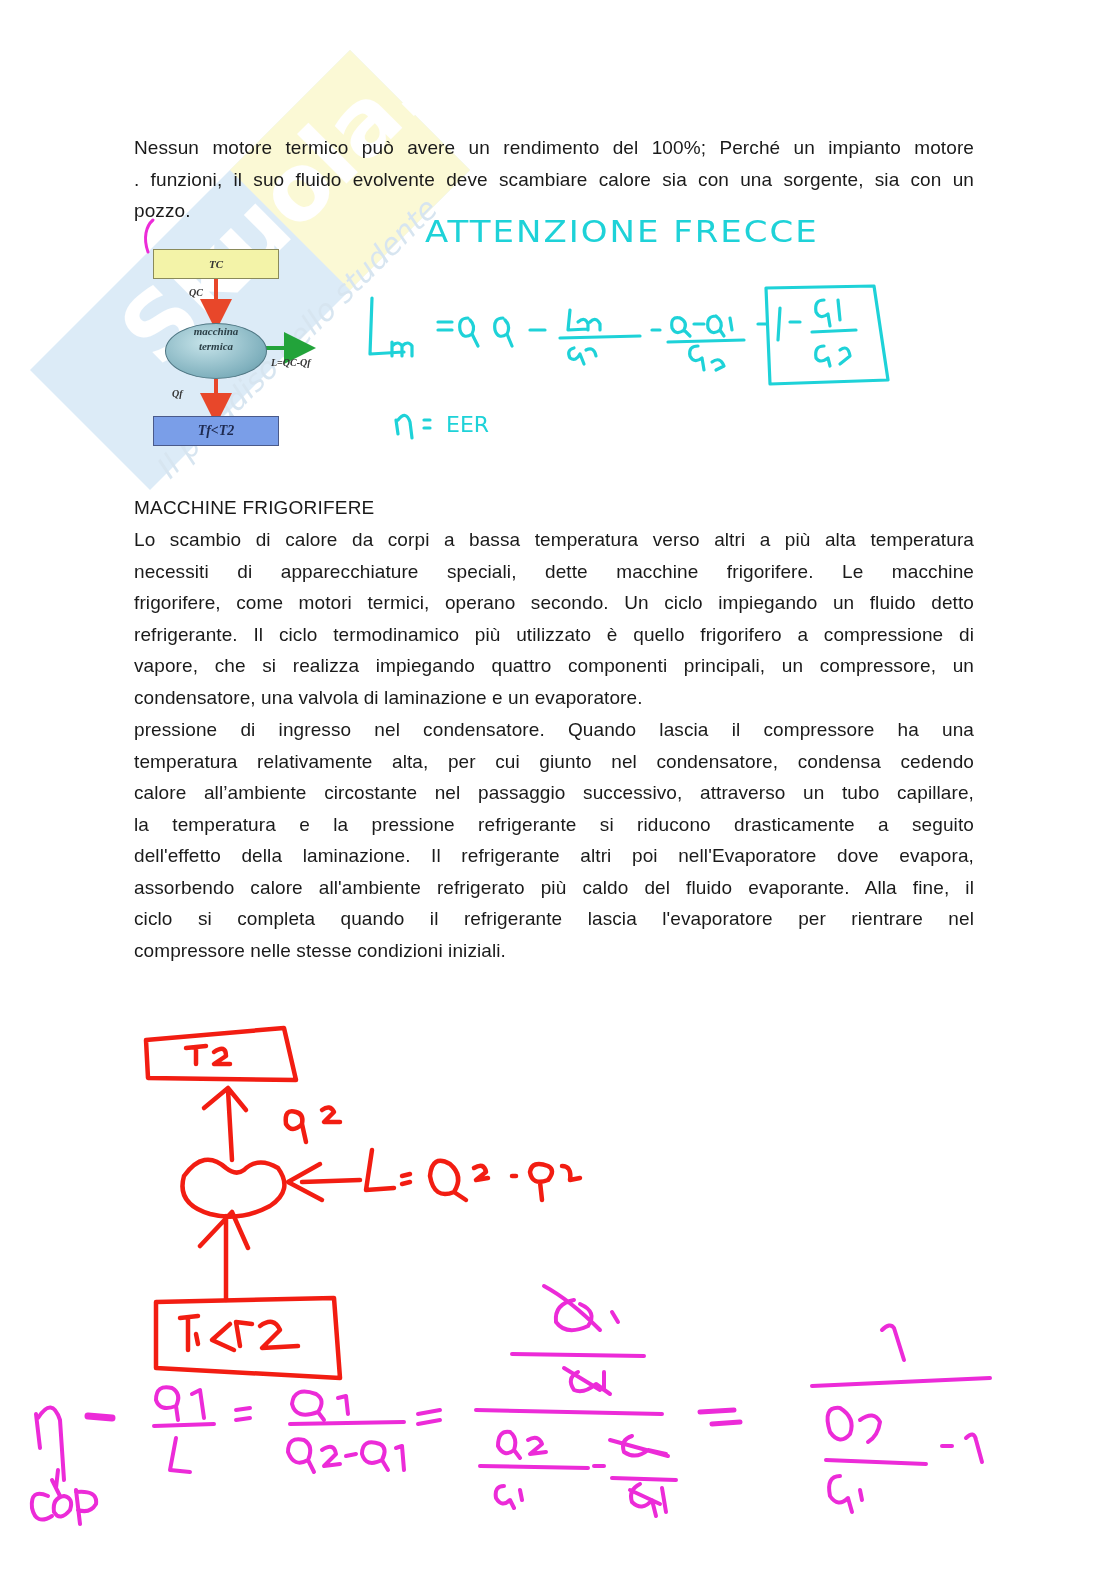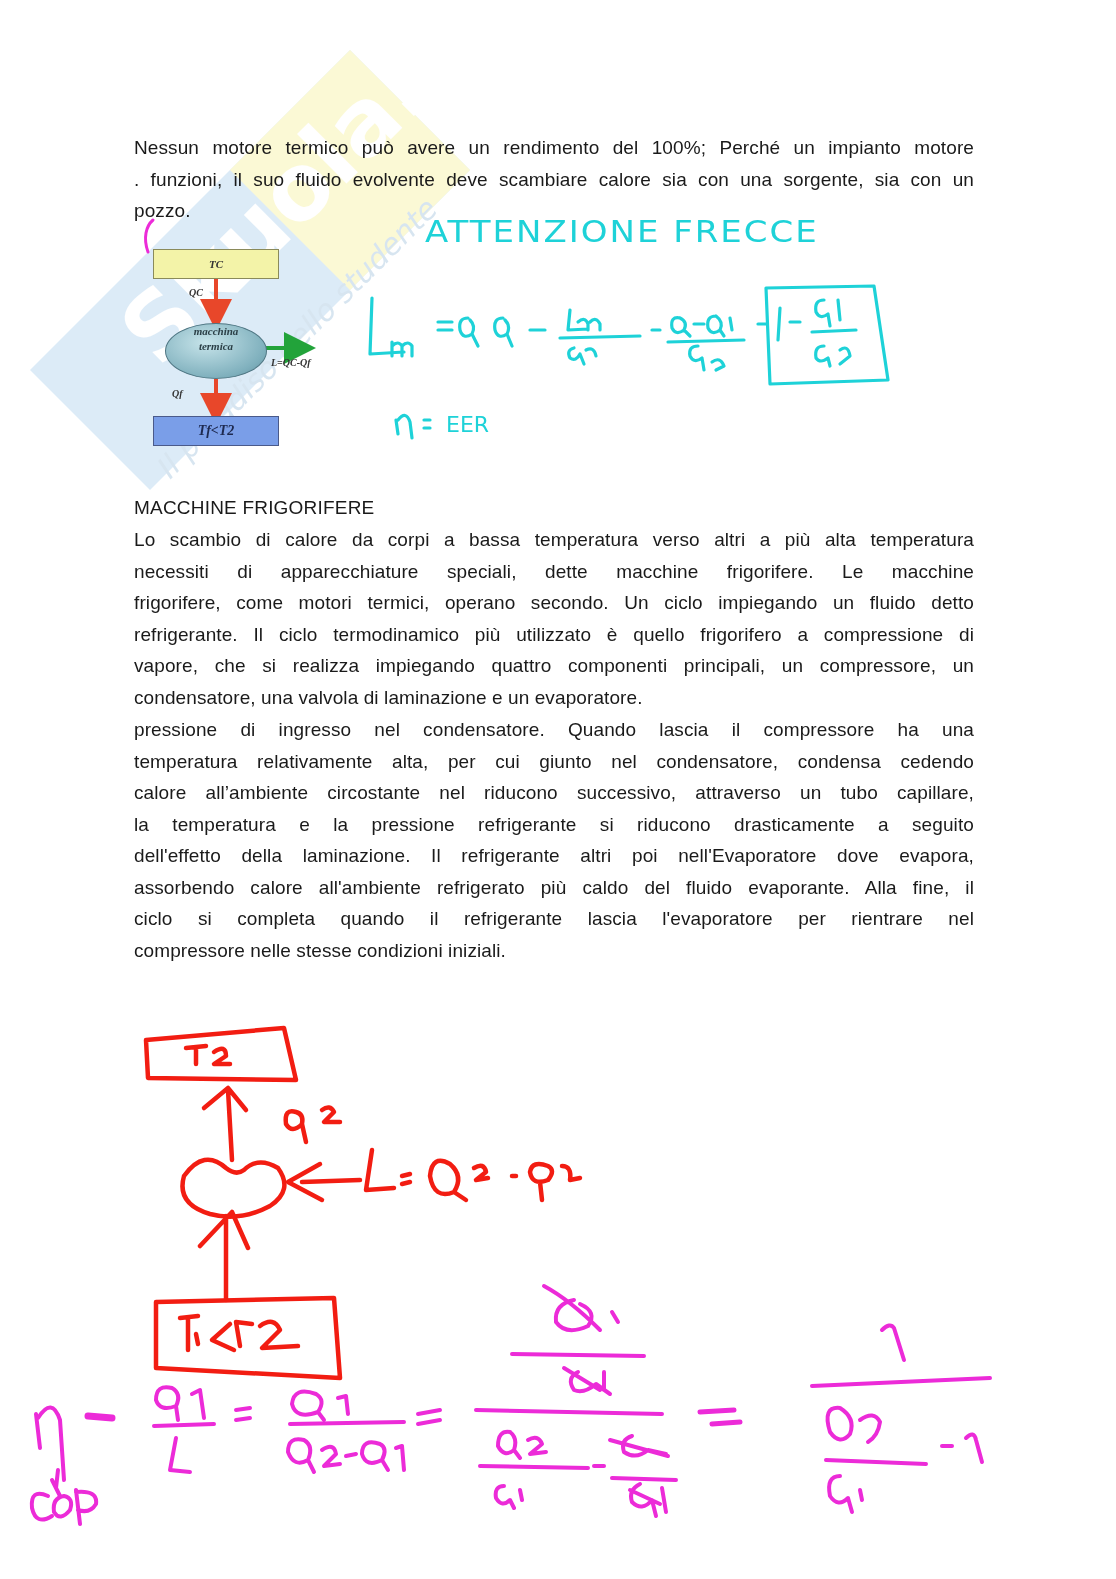--- a/index.html
+++ b/index.html
@@ -131,21 +131,21 @@
     <span class="line">necessiti di apparecchiature speciali, dette macchine frigorifere. Le macchine</span>
     <span class="line">frigorifere, come motori termici, operano secondo. Un ciclo impiegando un fluido detto</span>
     <span class="line">refrigerante. Il ciclo termodinamico più utilizzato è quello frigorifero a compressione di</span>
     <span class="line">vapore, che si realizza impiegando quattro componenti principali, un compressore, un</span>
     <span class="line last">condensatore, una valvola di laminazione e un evaporatore.</span>
   </div>
 
   <div class="para" style="top:714px;">
     <span class="line">pressione di ingresso nel condensatore. Quando lascia il compressore ha una</span>
     <span class="line">temperatura relativamente alta, per cui giunto nel condensatore, condensa cedendo</span>
-    <span class="line">calore all’ambiente circostante nel riducono successivo, attraverso un tubo capillare,</span>
+    <span class="line">calore all’ambiente circostante nel passaggio successivo, attraverso un tubo capillare,</span>
     <span class="line">la temperatura e la pressione refrigerante si riducono drasticamente a seguito</span>
     <span class="line">dell'effetto della laminazione. Il refrigerante altri poi nell'Evaporatore dove evapora,</span>
     <span class="line">assorbendo calore all'ambiente refrigerato più caldo del fluido evaporante. Alla fine, il</span>
     <span class="line">ciclo si completa quando il refrigerante lascia l'evaporatore per rientrare nel</span>
     <span class="line last">compressore nelle stesse condizioni iniziali.</span>
   </div>
 
   <svg class="ink" width="1116" height="1579">
     <g fill="none" stroke="#f21d12" stroke-width="4.5" stroke-linecap="round" stroke-linejoin="round">
 

